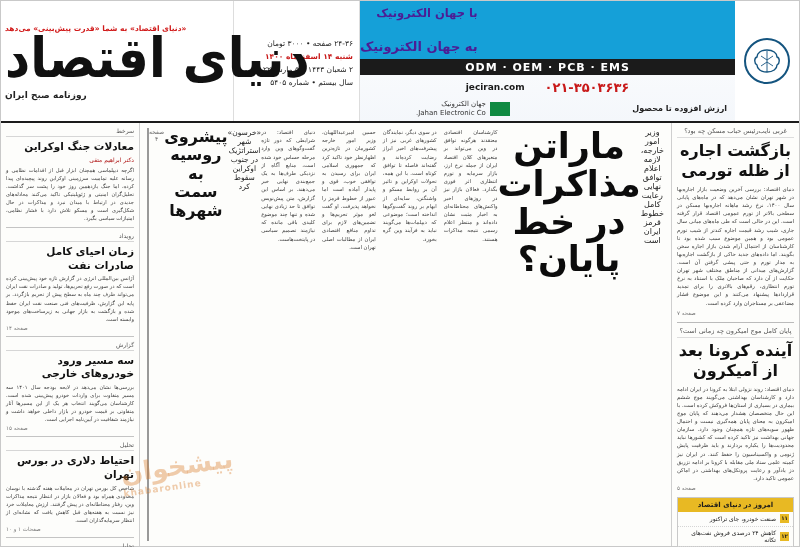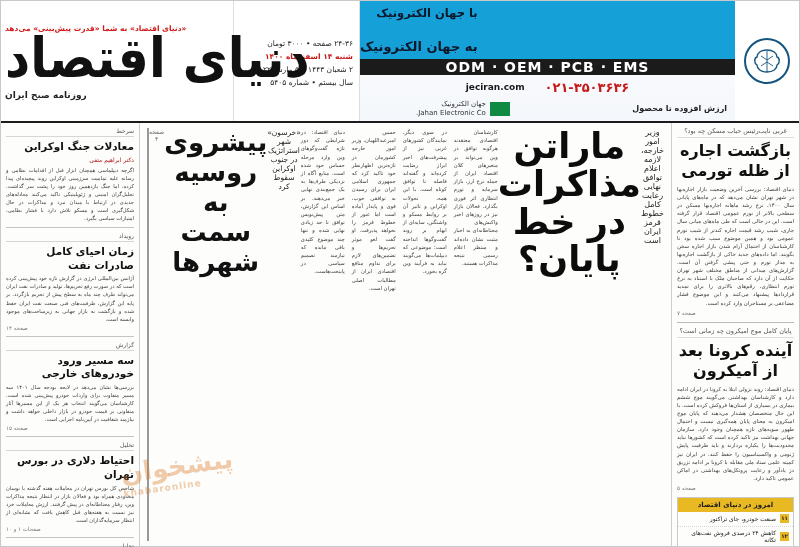--- a/index.html
+++ b/index.html
@@ -89,28 +89,28 @@
     overflow: hidden;
   }
   .ad-top-band {
     position: absolute; top: 0; right: 0;
     width: 100%; height: 58px;
     background: #15a0d8;
     display: flex; align-items: center; justify-content: flex-end;
     padding-right: 8px;
   }
   .ad-top-band .lines {
-    direction: rtl; text-align: right; color: #0f172a;
+    direction: rtl; text-align: right; color: #4c1d95;
   }
   .ad-top-band .l1 { font-size: 11.5px; font-weight: bold; }
   .ad-top-band .l2 { font-size: 13px; font-weight: bold; margin-top: 19px; }
   .ad-bar-black {
     position: absolute; top: 58px; right: 0; width: 100%; height: 16px;
     background: #1b1b1b; color: #fff;
-    font-size: 14px; font-weight: bold; letter-spacing: 1px;
+    font-size: 11px; font-weight: bold; letter-spacing: 1px;
     display: flex; align-items: center; justify-content: center;
     direction: ltr;
   }
   .ad-phone {
     position: absolute; top: 75px; right: 0; width: 100%; height: 22px;
     display: flex; align-items: center; justify-content: center; gap: 20px;
     direction: ltr;
   }
   .ad-phone .site { font-size: 9px; color: #1a1a1a; font-weight: bold; }
   .ad-phone .tel { font-size: 13px; color: #c81919; font-weight: bold; letter-spacing: -0.5px; }
@@ -203,21 +203,21 @@
     display: flex; flex-direction: row; gap: 7px;
     font-size: 5.3px; color: #3c3c3c; line-height: 1.55;
     text-align: justify; margin-bottom: 5px;
   }
   .lead-cols .c { flex: 1; }
 
   .photo-kicker {
     font-size: 7.5px; color: #222; text-align: center; margin-bottom: 2px;
   }
   .photo-head {
-    font-size: 26px; font-weight: bold; color: #111; text-align: center;
+    font-size: 16px; font-weight: bold; color: #111; text-align: center;
     line-height: 1.15; margin-bottom: 16px;
   }
   .photo-more { font-size: 6px; color: #666; text-align: center; margin-bottom: 3px; }
 
   .photo {
     position: relative;
     flex: 1;
     min-height: 180px;
     border: 1px solid #999;
     overflow: hidden;

